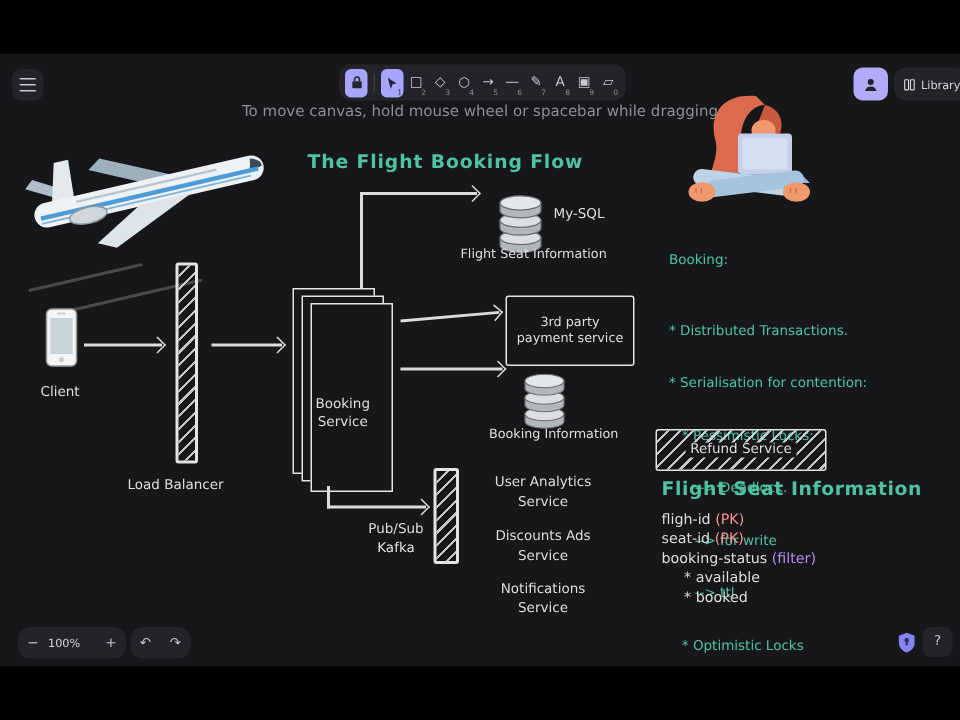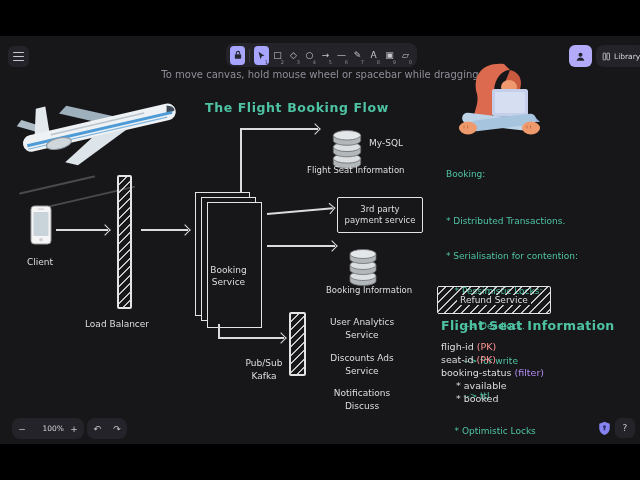--- a/index.html
+++ b/index.html
@@ -22,21 +22,21 @@
   .tool.selected{background:var(--accent_purple);color:#26262e}
   .tool sub{position:absolute;right:1px;bottom:0px;font-size:5px;color:#8a8a95}
   .tool.selected sub{color:#3a3a47}
   .tdiv{width:1px;height:13px;background:#3a3a42;margin:0 3px}
   .hint{position:absolute;left:320px;top:33px;transform:translateX(-50%);font-size:10px;color:var(--hint);white-space:nowrap}
   .collab-btn{left:569px;top:9px;width:23px;height:22px;border-radius:6px;background:#b3abfa;justify-content:center;cursor:pointer}
   .library-btn{left:596px;top:9px;height:22px;padding:0 6px;gap:3px;font-size:7.5px;color:#d6d6de;cursor:pointer}
   .pill-btn{border:none;background:transparent;color:#c7c7d1;font-size:9px;width:20px;height:21px;cursor:pointer;
             display:flex;align-items:center;justify-content:center;font-family:"DejaVu Sans",sans-serif}
   .zoom-island{left:12px;top:382px;height:21px}
-  .zoom-val{font-size:7.5px;color:#d4d4da;width:32px;text-align:right;cursor:pointer}
+  .zoom-val{font-size:7.5px;color:#d4d4da;width:32px;text-align:left;cursor:pointer}
   .history-island{left:87px;top:382px;height:21px}
   .help-btn{left:615px;top:382px;width:20px;height:20px;border-radius:6px;justify-content:center;font-size:9px;color:#c7c7d1;cursor:pointer}
   .shield{position:absolute;left:597px;top:385px;width:15px;height:16px}
 
   
   .node{position:absolute}
   .ink{color:var(--ink)}
   .teal{color:var(--teal)}
   .pink{color:var(--pink)}
   .violet{color:var(--violet)}
@@ -195,50 +195,50 @@
             <ellipse cx="16" cy="17" rx="13" ry="4.5" fill="#dcdfe2"></ellipse>
           <path d="M3 6v5c0 2.5 5.8 4.5 13 4.5s13-2 13-4.5V6z" fill="#b2b7bc"></path>
             <ellipse cx="16" cy="6" rx="13" ry="4.5" fill="#e4e7ea"></ellipse>
         </g>
       </svg>
     </div>
     <div class="node ink lbl" style="left:369px;top:102px">My-SQL</div>
     <div class="node ink lbl-s" style="left:307px;top:129px">Flight Seat Information</div>
 
     <div class="arrow" style="left:267px;top:177px;width:66px;transform:rotate(-5deg);transform-origin:left center"></div>
-    <div class="node box ink lbl-s prelines centered" style="left:337px;top:161px;width:86px;height:36px;line-height:11px">3rd party
+    <div class="node box ink lbl-s prelines centered" style="left:337px;top:161px;width:86px;height:47px;line-height:11px">3rd party
 payment service</div>
 
     <div class="arrow" style="left:267px;top:209px;width:68px"></div>
     <div class="node" style="left:347px;top:212px;width:32px;height:40px">
       <svg width="100%" height="100%" viewBox="0 0 32 40">
         <g stroke="#6e6e6e" stroke-width=".8">
           <path d="M3 28v5c0 2.5 5.8 4.5 13 4.5s13-2 13-4.5v-5z" fill="#b2b7bc"></path>
             <ellipse cx="16" cy="28" rx="13" ry="4.5" fill="#dcdfe2"></ellipse>
           <path d="M3 17v5c0 2.5 5.8 4.5 13 4.5s13-2 13-4.5v-5z" fill="#b2b7bc"></path>
             <ellipse cx="16" cy="17" rx="13" ry="4.5" fill="#dcdfe2"></ellipse>
           <path d="M3 6v5c0 2.5 5.8 4.5 13 4.5s13-2 13-4.5V6z" fill="#b2b7bc"></path>
             <ellipse cx="16" cy="6" rx="13" ry="4.5" fill="#e4e7ea"></ellipse>
         </g>
       </svg>
     </div>
     <div class="node ink lbl-s" style="left:326px;top:249px">Booking Information</div>
 
     <div class="vline" style="left:218px;top:288px;height:15px"></div>
     <div class="arrow" style="left:218px;top:301px;width:66px"></div>
     <div class="node hatch" style="left:289px;top:276px;width:17px;height:64px"></div>
-    <div class="node ink lbl prelines centered" style="left:236px;top:321px;width:56px;line-height:12.5px">Pub/Sub
+    <div class="node ink lbl prelines centered" style="left:236px;top:311px;width:56px;line-height:12.5px">Pub/Sub
 Kafka</div>
 
     <div class="node ink lbl prelines centered" style="left:313px;top:280px;width:98px;line-height:12.5px">User Analytics
 Service</div>
     <div class="node ink lbl prelines centered" style="left:313px;top:316px;width:98px;line-height:12.5px">Discounts Ads
 Service</div>
     <div class="node ink lbl prelines centered" style="left:313px;top:351px;width:98px;line-height:12.5px">Notifications
-Discuss</div>
+Service</div>
 
     <div class="node" style="left:452px;top:24px;width:95px;height:80px">
       <svg width="100%" height="100%" viewBox="0 0 95 80">
         <path d="M52,4 C30,2 20,16 25,34 C28,46 18,56 23,66 C30,73 40,64 41,52 L42,30 C43,18 50,10 58,10 Z" fill="#dc6a4e"></path>
         <path d="M58,10 C67,12 71,20 68,29 L59,30 L52,25 Z" fill="#c95a40"></path>
         <ellipse cx="57" cy="27" rx="8" ry="7" fill="#f0996f"></ellipse>
         <path d="M62,30 C70,34 72,44 70,52 L62,50 Z" fill="#dc6a4e"></path>
         <rect x="40" y="29" width="36" height="27" rx="2.5" fill="#c5cfe9"></rect>
         <rect x="43" y="32" width="30" height="21" rx="1.5" fill="#d6def2"></rect>
         <path d="M34,56 L82,56 L88,62 L28,62 Z" fill="#9fb0d8"></path>

